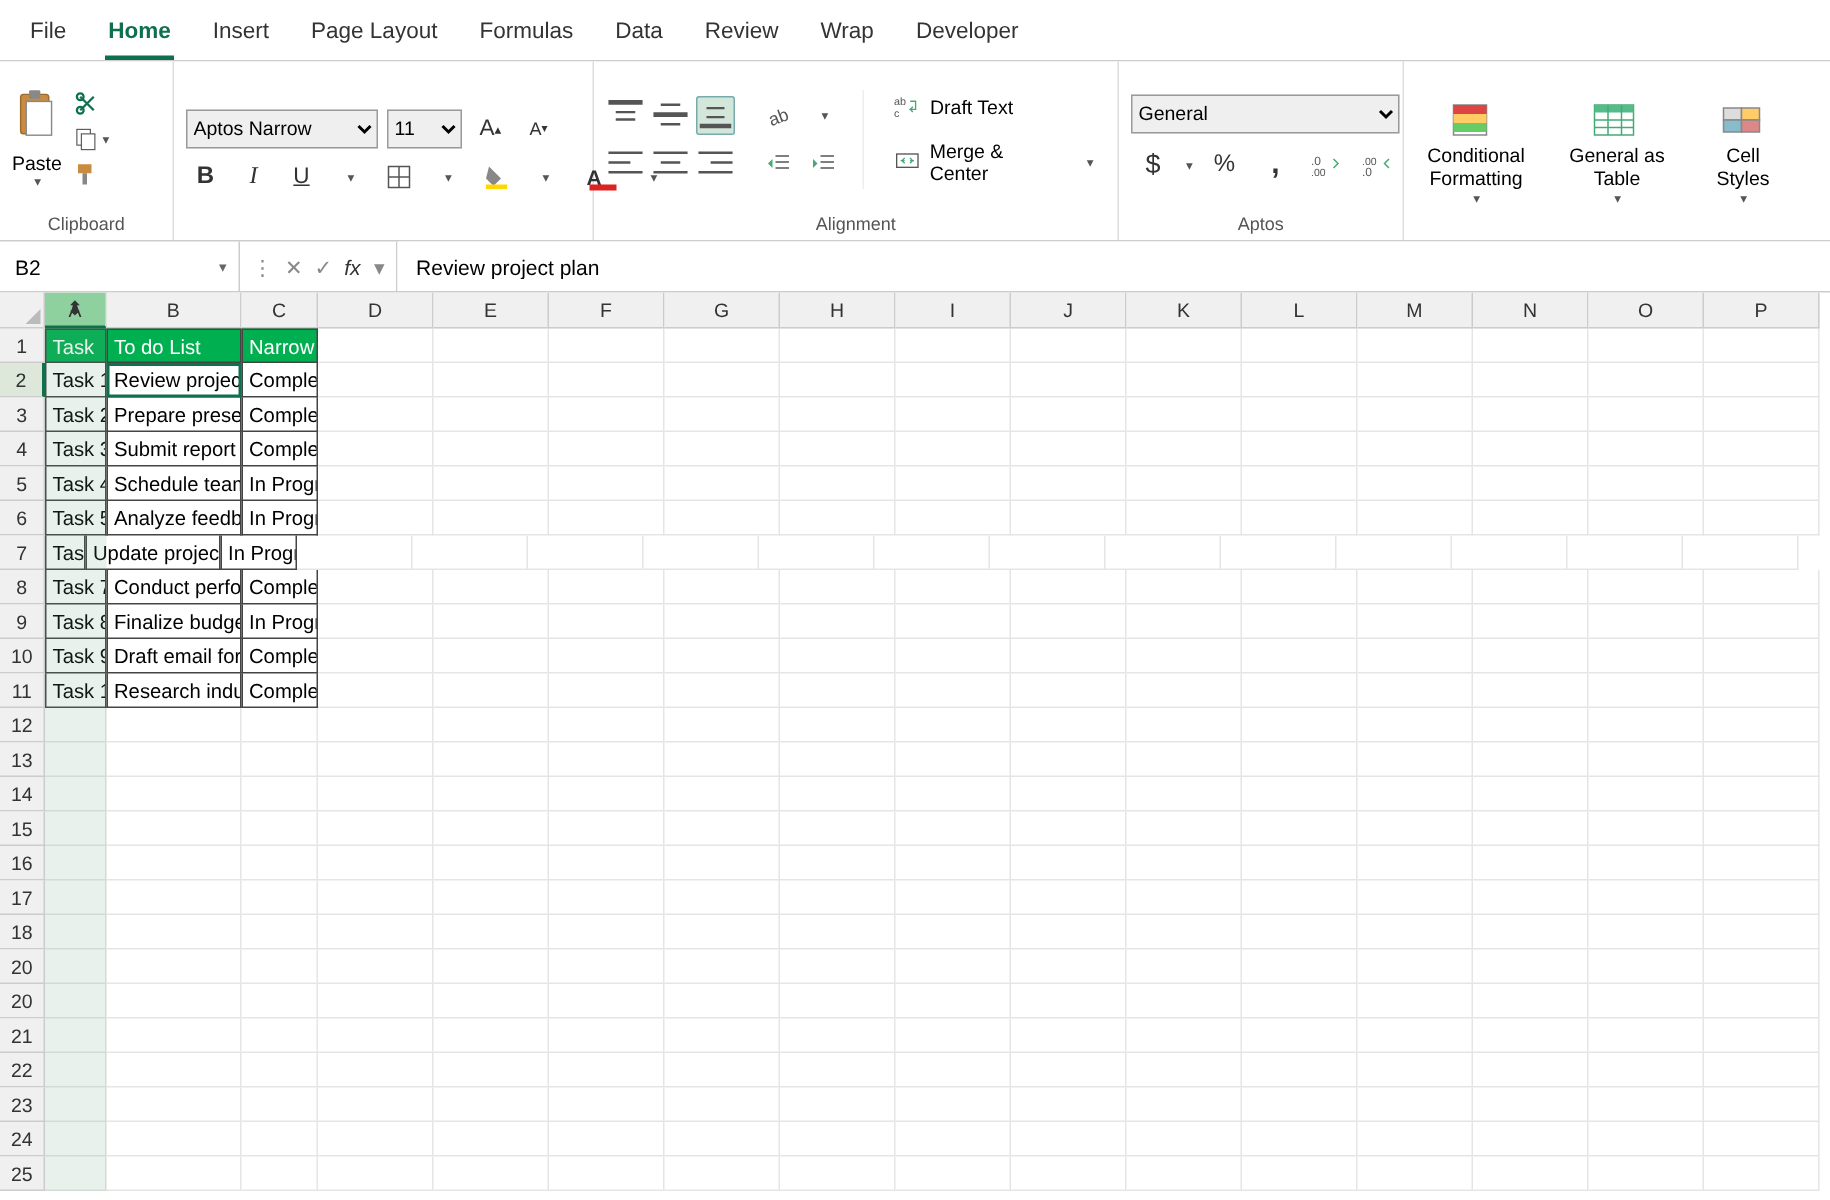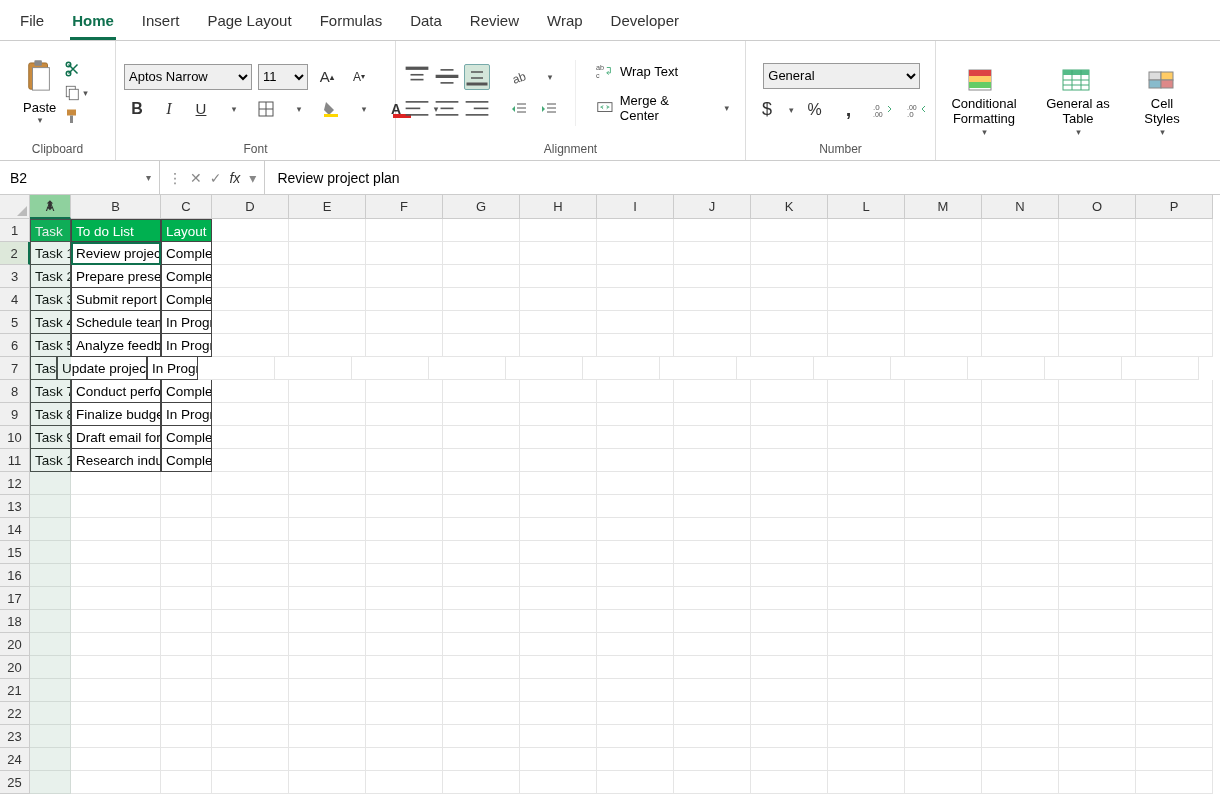--- a/index.html
+++ b/index.html
@@ -9,31 +9,31 @@
   .tabs { display: flex; gap: 24px; padding: 6px 18px 0; font-size: 15px; color: #333; border-bottom: 1px solid #ccc; }
   .tab { padding: 6px 2px 8px; cursor: pointer; }
   .tab.active { color: #0f704e; font-weight: 600; border-bottom: 3px solid #0f704e; }
   
   
   .ribbon { display: flex; border-bottom: 1px solid #ccc; background: #fff; height: 120px; }
   .group { display: flex; flex-direction: column; border-right: 1px solid #ddd; padding: 4px 8px 2px; }
   .group-body { flex: 1; display: flex; align-items: center; }
   .group-label { font-size: 12px; color: #555; text-align: center; padding: 2px 0; position: relative; }
   
-  .paste-col { display: flex; flex-direction: column; align-items: center; cursor: pointer; margin-left: 15px; }
+  .paste-col { display: flex; flex-direction: column; align-items: center; cursor: pointer; }
   .paste-icon svg { width: 30px; height: 34px; }
   .paste-label { font-size: 13px; margin-top: 2px; }
   .small-btn { display: flex; align-items: center; margin: 2px 0; cursor: pointer; }
   .small-btn svg { width: 18px; height: 18px; }
   
   .font-grid { display: flex; flex-direction: column; gap: 6px; }
   .font-row { display: flex; align-items: center; gap: 6px; }
   select.font-name { width: 128px; height: 26px; font-size: 13px; border: 1px solid #999; }
   select.font-size { width: 50px; height: 26px; font-size: 13px; border: 1px solid #999; }
-  select.num-format { width: 157px; height: 26px; font-size: 13px; border: 1px solid #999; }
+  select.num-format { width: 179px; height: 26px; font-size: 13px; border: 1px solid #999; }
   .ribbon-btn { width: 26px; height: 26px; display: flex; align-items: center; justify-content: center; cursor: pointer; font-size: 14px; color: #333; border-radius: 2px; }
   .bold { font-weight: bold; font-size: 16px; }
   .italic { font-style: italic; font-family: Georgia; font-size: 16px; }
   .underline { text-decoration: underline; font-size: 15px; }
   .ribbon-btn.active { background: #d3e6da; border: 1px solid #7aa; }
   .arr { font-size: 9px; color: #555; margin-left: 1px; }
   
   .alignment-grid { display: flex; flex-direction: column; gap: 6px; }
   .align-row { display: flex; gap: 4px; align-items: center; }
   
@@ -165,21 +165,20 @@
             </span>
           <span class="ribbon-btn arr">▾</span>
           <span class="ribbon-btn">
               <span style="color:#333;font-weight:bold">A</span>
             </span>
           <span style="width:18px;height:4px;background:#d22;display:block;margin-top:14px;margin-left:-22px"></span>
           <span class="ribbon-btn arr" style="margin-left:6px">▾</span>
         </div>
       </div>
     </div>
-    <div class="group-label">Font</div>
   </div>
 
   <div class="group" style="width:350px">
     <div class="group-body">
       <div class="alignment-grid">
         <div class="align-row">
           <span class="ribbon-btn">
               <svg class="align-btn" viewBox="0 0 16 14">
                 <line x1="1" y1="2" x2="15" y2="2" stroke="#555" stroke-width="2"></line>
                 <line x1="4" y1="6" x2="12" y2="6" stroke="#555"></line>
@@ -249,21 +248,21 @@
             </span>
         </div>
       </div>
       <div class="wrap-merge">
         <div class="wrap-btn">
           <svg viewBox="0 0 20 20">
               <text x="0" y="8" font-size="8" fill="#555">ab</text>
               <path d="M12 5h4v6h-4l2-2m-2 2l2 2" stroke="#4a7" fill="none"></path>
               <text x="0" y="17" font-size="8" fill="#555">c</text>
             </svg>
-          <span>Wrap Text</span>
+          <span>Draft Text</span>
         </div>
         <div class="wrap-btn">
           <svg viewBox="0 0 20 20">
               <rect x="2" y="4" width="16" height="10" fill="none" stroke="#555"></rect>
               <path d="M5 9h3m4 0h3M8 7l-2 2 2 2m4-4l2 2-2 2" stroke="#4a7" fill="none"></path>
             </svg>
           <span>Merge &amp; Center</span>
           <span class="arr" style="margin-left:8px">▾</span>
         </div>
       </div>
@@ -290,21 +289,21 @@
           <span class="ribbon-btn">
               <svg width="20" height="16" viewBox="0 0 20 16">
                 <text x="0" y="8" font-size="7" fill="#555">.00</text>
                 <text x="0" y="15" font-size="8" fill="#555">.0</text>
                 <path d="M18 4l-3 3 3 3" stroke="#4a7" fill="none"></path>
               </svg>
             </span>
         </div>
       </div>
     </div>
-    <div class="group-label">Number</div>
+    <div class="group-label">Aptos</div>
   </div>
 
   <div class="group" style="width:250px;border-right:none">
     <div class="group-body">
       <div class="styles-row">
         <div class="style-btn">
           <svg viewBox="0 0 34 28">
               <rect x="2" y="4" width="22" height="20" fill="#fff" stroke="#888"></rect>
               <rect x="2" y="4" width="22" height="6" fill="#d44"></rect>
               <rect x="2" y="10" width="22" height="6" fill="#fc6"></rect>
@@ -403,21 +402,21 @@
         <div class="col-h" style="width: 77px;">M</div>
         <div class="col-h" style="width: 77px;">N</div>
         <div class="col-h" style="width: 77px;">O</div>
         <div class="col-h" style="width: 77px;">P</div>
       </div>
     <div class="cells" id="cells">
     <div class="col-A-sel" style="height: 575px;"></div>
         <div class="row">
           <div class="cell header-cell" style="width: 41px;">Task</div>
           <div class="cell header-cell" style="width: 90px;">To do List</div>
-          <div class="cell header-cell" style="width: 51px;">Layout</div>
+          <div class="cell header-cell" style="width: 51px;">Narrow</div>
           <div class="cell" style="width: 77px;"></div>
           <div class="cell" style="width: 77px;"></div>
           <div class="cell" style="width: 77px;"></div>
           <div class="cell" style="width: 77px;"></div>
           <div class="cell" style="width: 77px;"></div>
           <div class="cell" style="width: 77px;"></div>
           <div class="cell" style="width: 77px;"></div>
           <div class="cell" style="width: 77px;"></div>
           <div class="cell" style="width: 77px;"></div>
           <div class="cell" style="width: 77px;"></div>

